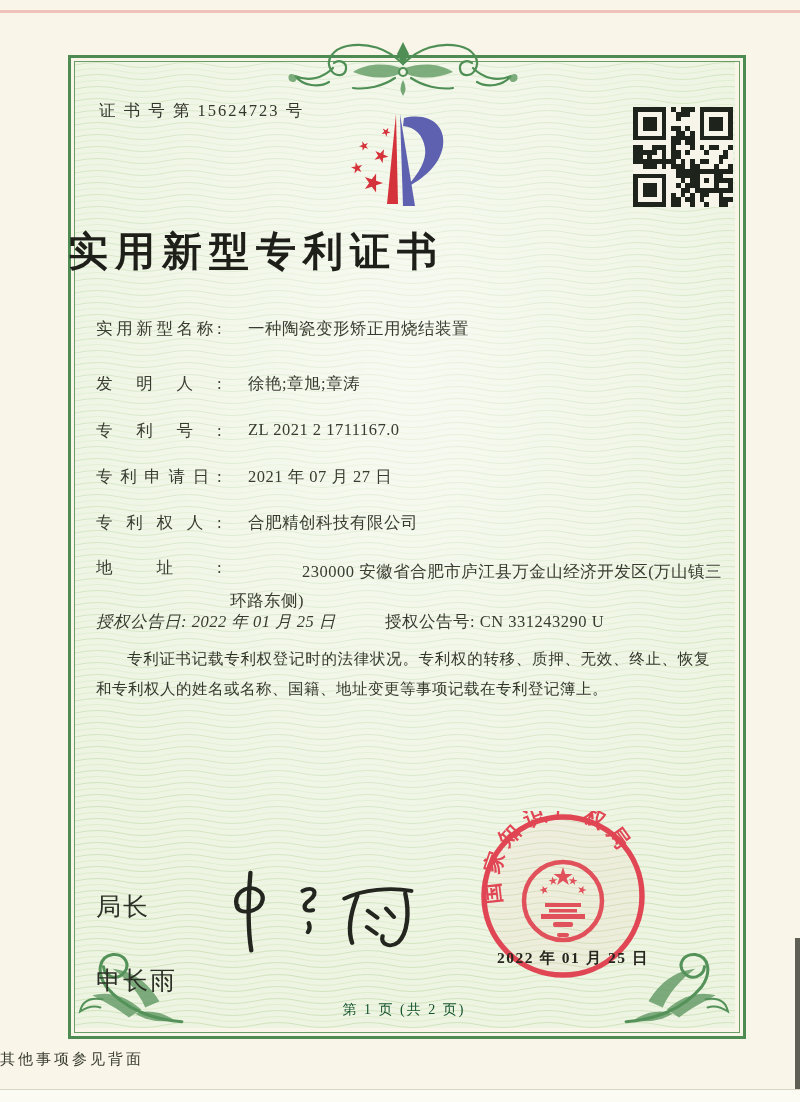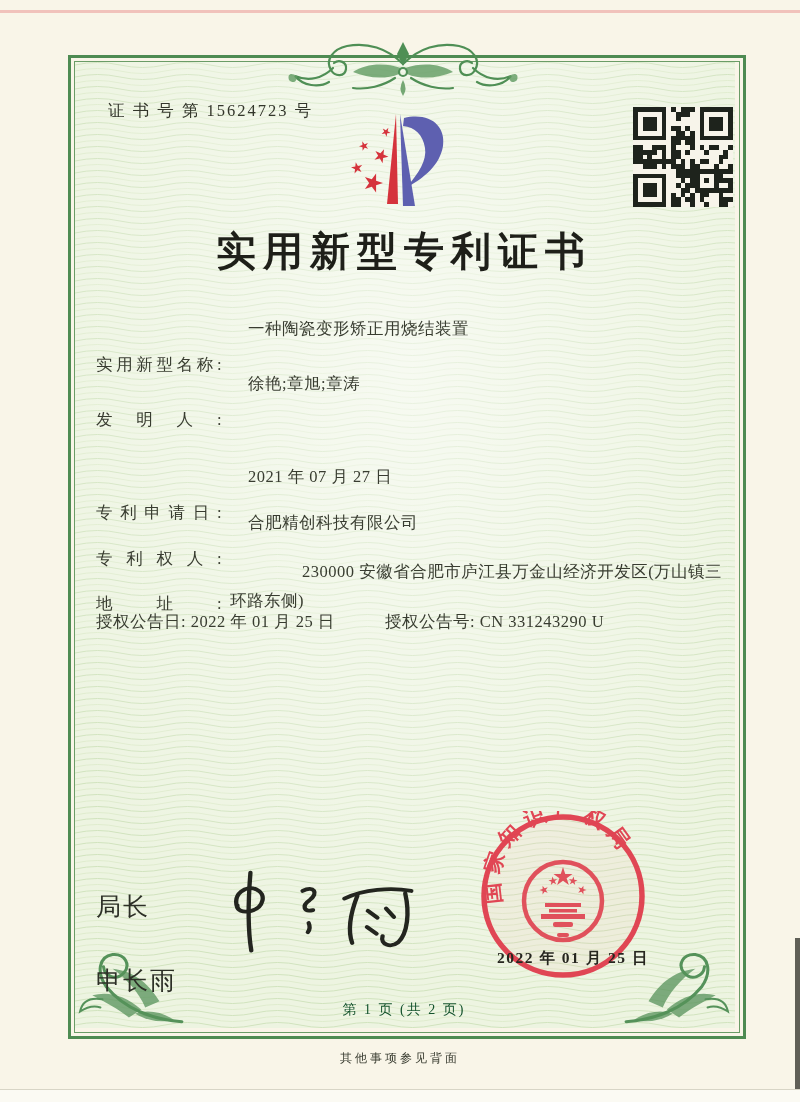--- a/index.html
+++ b/index.html
@@ -7,39 +7,39 @@
         font-family:"Liberation Serif","DejaVu Serif",serif;color:#2f3128;}
   
   .scan-top{position:absolute;top:10px;left:0;right:0;height:3px;background:#edb0ac;opacity:.75;}
   .scan-right{position:absolute;right:0;top:938px;bottom:0;width:5px;background:#3a3a31;opacity:.8;}
   .scan-bottom{position:absolute;left:0;right:0;bottom:0;height:12px;background:#fbfaf3;border-top:1px solid #d8d5c6;}
   
   .frame{position:absolute;left:68px;top:55px;width:672px;height:978px;border:3px solid #4e8b52;}
   .frame-inner{position:absolute;inset:3px;border:1px solid #6a9c66;}
   .guilloche{position:absolute;inset:4px;}
   
-  .cert-no{position:absolute;left:108px;top:100px;font-size:16.5px;letter-spacing:2px;color:#33362b;}
-  .title{position:absolute;left:68px;width:672px;top:224px;text-align:center;font-size:40px;font-weight:bold;
+  .cert-no{position:absolute;left:99px;top:100px;font-size:16.5px;letter-spacing:2px;color:#33362b;}
+  .title{position:absolute;left:68px;width:672px;top:224px;font-size:40px;font-weight:bold;
          letter-spacing:7px;color:#1e1f19;}
   .row{position:absolute;left:96px;font-size:16.5px;letter-spacing:.5px;color:#383c30;}
-  .row .lab{display:inline-block;width:126px;text-align:justify;text-align-last:justify;vertical-align:top;margin-top:36px;}
+  .row .lab{display:inline-block;width:126px;text-align:justify;text-align-last:justify;vertical-align:top;}
   .row .val{display:inline-block;vertical-align:top;margin-left:26px;}
   .row-addr .val{width:500px;margin-left:-72px;text-indent:72px;word-break:break-all;line-height:29px;
                  position:relative;left:80px;}
   .grant-part{position:absolute;font-size:16.5px;letter-spacing:.5px;color:#383c30;white-space:nowrap;}
   .body-text{position:absolute;left:96px;top:644px;width:614px;font-size:15.5px;line-height:29.5px;
              color:#34382c;text-align:justify;word-break:break-all;letter-spacing:.5px;}
   .body-text p{margin:0;text-indent:2em;}
   .comm{position:absolute;left:96px;font-size:25px;letter-spacing:2px;color:#2c2f26;}
   .sig{position:absolute;left:220px;top:868px;}
   .seal{position:absolute;left:478px;top:811px;}
   .seal-date{position:absolute;left:497px;top:948px;font-size:15.5px;letter-spacing:1.5px;color:#26261f;font-weight:bold;}
   .footer{position:absolute;left:68px;width:672px;top:1001px;text-align:center;font-size:14px;
           letter-spacing:2px;color:#14532d;}
-  .back-note{position:absolute;left:0;right:0;top:1050px;text-align:center;font-size:12px;
+  .back-note{position:absolute;left:0;right:0;top:1050px;text-align:left;font-size:15px;
              letter-spacing:3px;color:#3a3d31;}
   .logo{position:absolute;left:330px;top:110px;}
   .qr{position:absolute;left:633px;top:107px;}
   .flourish{position:absolute;}
   .orn-top{position:absolute;left:283px;top:34px;}
 </style>
 </head>
 <body>
 
 <div class="page">
@@ -274,34 +274,38 @@
   </svg>
 
   <div class="title">实用新型专利证书</div>
 
   <div class="row" style="top:318px;">
     <span class="lab">实用新型名称:</span><span class="val">一种陶瓷变形矫正用烧结装置</span>
   </div>
   <div class="row" style="top:373px;">
     <span class="lab">发明人:</span><span class="val">徐艳;章旭;章涛</span>
   </div>
+  <div class="row" style="top:420px;">
+    <span class="lab">专利号:</span><span class="val">ZL 2021 2 1711167.0</span>
+  </div>
   <div class="row" style="top:466px;">
     <span class="lab">专利申请日:</span><span class="val">2021 年 07 月 27 日</span>
   </div>
   <div class="row" style="top:512px;">
     <span class="lab">专利权人:</span><span class="val">合肥精创科技有限公司</span>
   </div>
   <div class="row row-addr" style="top:557px;">
     <span class="lab">地址:</span><span class="val">230000 安徽省合肥市庐江县万金山经济开发区(万山镇三环路东侧)</span>
   </div>
 
-  <span class="grant-part" style="left:96px;top:611px;"><span>授权公告日:</span> <span>2022 年 01 月 25 日</span></span>
+  <span class="grant-part" style="left:96px;top:611px;font-style:italic;"><span>授权公告日:</span> <span>2022 年 01 月 25 日</span></span>
   <span class="grant-part" style="left:385px;top:611px;"><span>授权公告号:</span> <span>CN 331243290 U</span></span>
 
   <div class="body-text">
+    <p>专利证书记载专利权登记时的法律状况。专利权的转移、质押、无效、终止、恢复和专利权人的姓名或名称、国籍、地址变更等事项记载在专利登记簿上。</p>
   </div>
 
   <div class="comm" style="top:890px;">局长</div>
   <div class="comm" style="top:923px;margin-top:41px;">申长雨</div>
 
   <svg class="sig" width="200" height="88" viewBox="0 0 230 115" preserveAspectRatio="none">
     <g stroke="#23251f" stroke-width="5" fill="none" stroke-linecap="round">
       <path d="M35,6 C33,34 31,74 36,108"></path>
       <path d="M20,52 C14,34 30,22 42,28 C54,34 50,52 36,56 C26,59 19,55 20,49"></path>
       <path d="M95,30 C108,22 114,33 103,42 C94,49 96,58 107,55"></path>

